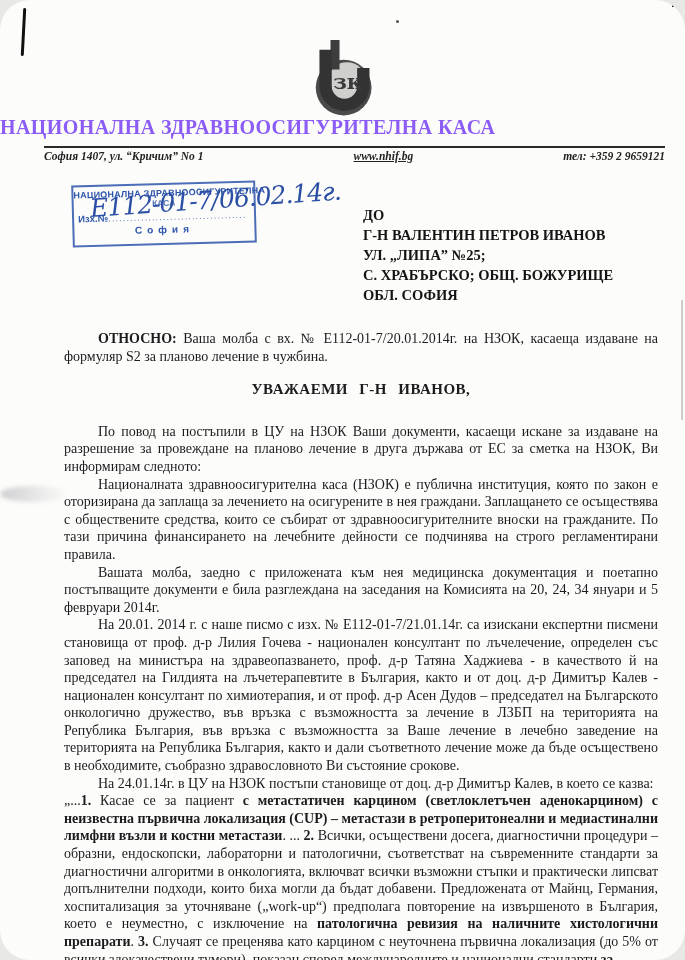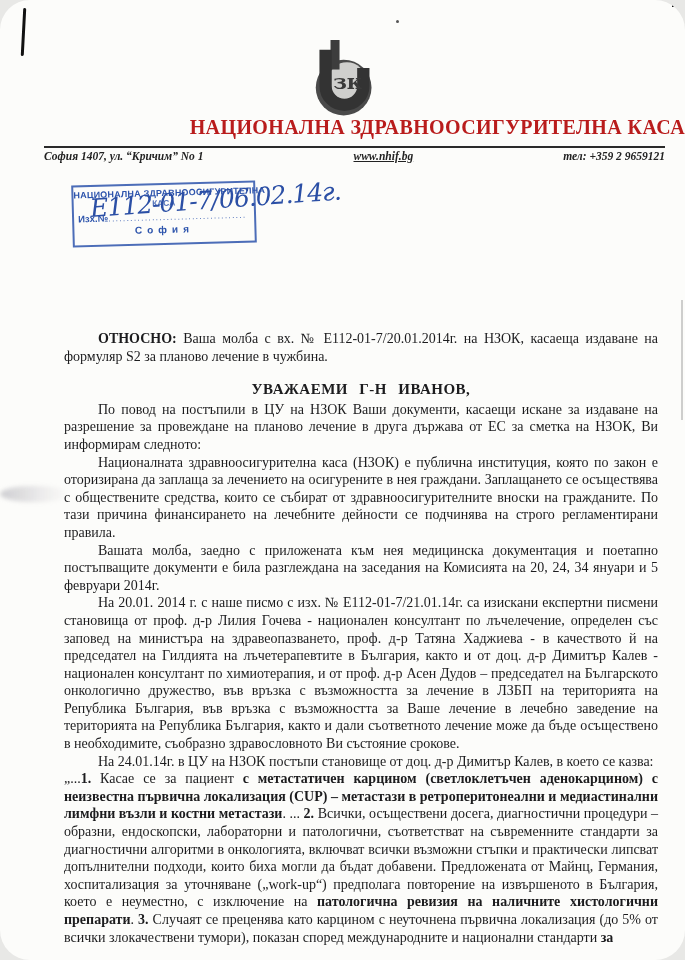--- a/index.html
+++ b/index.html
@@ -16,21 +16,21 @@
   .speck{position:absolute;left:396px;top:20px;width:3px;height:3px;background:#555;border-radius:50%;}
   .smudge{position:absolute;left:0;top:486px;width:70px;height:16px;
     background:linear-gradient(90deg,rgba(150,150,160,.45),rgba(170,165,175,.18) 60%,rgba(170,165,175,0));
     border-radius:50%;filter:blur(2px);}
   .edge-shade{position:absolute;right:2px;top:300px;width:2px;height:120px;background:rgba(120,120,120,.35);}
 
   
   .logo{position:absolute;left:301px;top:40px;width:82px;height:82px;filter:blur(.4px);}
   .org-title{
     position:absolute;left:0;top:116px;width:100%;margin:0;
-    text-align:right;font-size:20px;font-weight:bold;letter-spacing:.4px;color:#b91c1c;
+    text-align:left;font-size:20px;font-weight:bold;letter-spacing:.4px;color:#8b5cf6;
   }
   .header-rule{position:absolute;left:44px;right:20px;top:146px;border-top:2px solid #2a2a2a;}
   .header-info{
     position:absolute;left:44px;right:20px;top:150px;
     display:flex;justify-content:space-between;align-items:baseline;
     font-size:11.5px;font-weight:bold;font-style:italic;color:#222;
   }
   .header-info .site{text-decoration:underline;}
 
   
@@ -56,21 +56,21 @@
 
   
   .letter{
     position:absolute;left:64px;top:330px;width:594px;
     font-size:14px;line-height:17.6px;text-align:justify;color:#1c1c1e;
   }
   .letter p{margin:0;text-indent:34px;}
   p.subject{margin-bottom:14px;font-family:Liberation Serif, serif;}
   p.salutation{
     text-indent:0;text-align:center;font-weight:bold;font-size:15px;
-    word-spacing:7px;letter-spacing:.5px;margin:16px 0 2px 0;
+    word-spacing:7px;letter-spacing:.5px;margin:16px 0 24px 0;
   }
   p.quote{text-indent:0;}
   .seg-b{font-weight:bold;}
   .u{}
   b{font-weight:bold;}
 </style>
 </head>
 <body>
 
 <div class="page">
@@ -99,20 +99,27 @@
   </div>
 
   <div class="stamp">
     <div class="stamp-line1">НАЦИОНАЛНА ЗДРАВНООСИГУРИТЕЛНА</div>
     <div class="stamp-line2">КАСА</div>
     <div class="stamp-ref"><span>Изх.№</span><span class="dots">......................................</span></div>
     <div class="stamp-city">София</div>
   </div>
   <div class="handwriting">Е112-01-7/06.02.14г.</div>
 
+  <div class="recipient">
+    <div>ДО</div>
+    <div>Г-Н ВАЛЕНТИН ПЕТРОВ ИВАНОВ</div>
+    <div>УЛ. „ЛИПА” №25;</div>
+    <div>С. ХРАБЪРСКО; ОБЩ. БОЖУРИЩЕ</div>
+    <div>ОБЛ. СОФИЯ</div>
+  </div>
 
   <div class="letter">
     <p class="subject"><b>ОТНОСНО:</b><span> Ваша молба с вх. № Е112-01-7/20.01.2014г. на НЗОК, касаеща издаване на формуляр S2 за планово лечение в чужбина.</span></p>
 
     <p class="salutation">УВАЖАЕМИ Г-Н ИВАНОВ,</p>
 
     <p>По повод на постъпили в ЦУ на НЗОК Ваши документи, касаещи искане за издаване на разрешение за провеждане на планово лечение в друга държава от ЕС за сметка на НЗОК, Ви информирам следното:</p>
     <p>Националната здравноосигурителна каса (НЗОК) е публична институция, която по закон е оторизирана да заплаща за лечението на осигурените в нея граждани. Заплащането се осъществява с обществените средства, които се събират от здравноосигурителните вноски на гражданите. По тази причина финансирането на лечебните дейности се подчинява на строго регламентирани правила.</p>
     <p>Вашата молба, заедно с приложената към нея медицинска документация и поетапно постъпващите документи е била разглеждана на заседания на Комисията на 20, 24, 34 януари и 5 февруари 2014г.</p>
     <p>На 20.01. 2014 г. с наше писмо с изх. № Е112-01-7/21.01.14г. са изискани експертни писмени становища от проф. д-р Лилия Гочева - национален консултант по лъчелечение, определен със заповед на министъра на здравеопазването, проф. д-р Татяна Хаджиева - в качеството й на председател на Гилдията на лъчетерапевтите в България, както и от доц. д-р Димитър Калев - национален консултант по химиотерапия, и от проф. д-р Асен Дудов – председател на Българското онкологично дружество, във връзка с възможността за лечение в ЛЗБП на територията на Република България, във връзка с възможността за Ваше лечение в лечебно заведение на територията на Република България, както и дали съответното лечение може да бъде осъществено в необходимите, съобразно здравословното Ви състояние срокове.</p>

